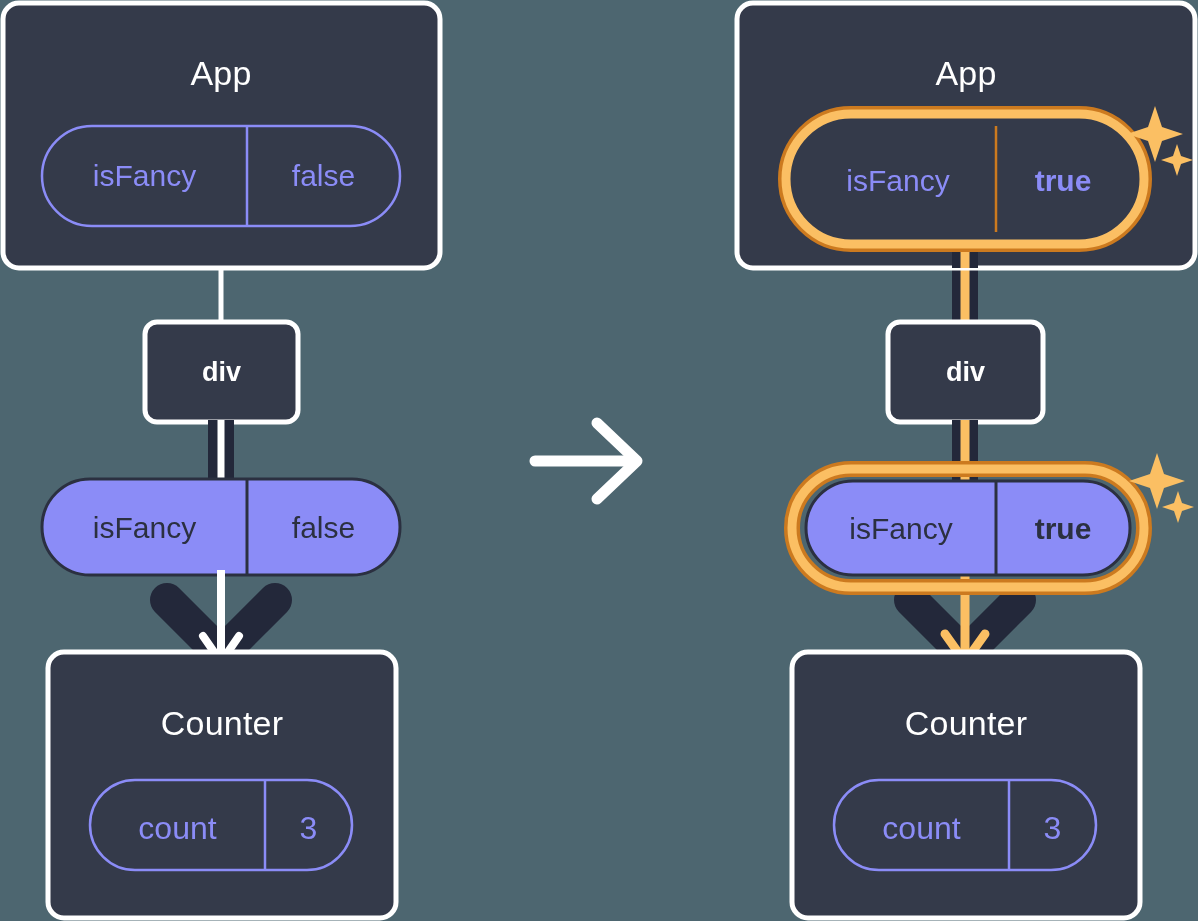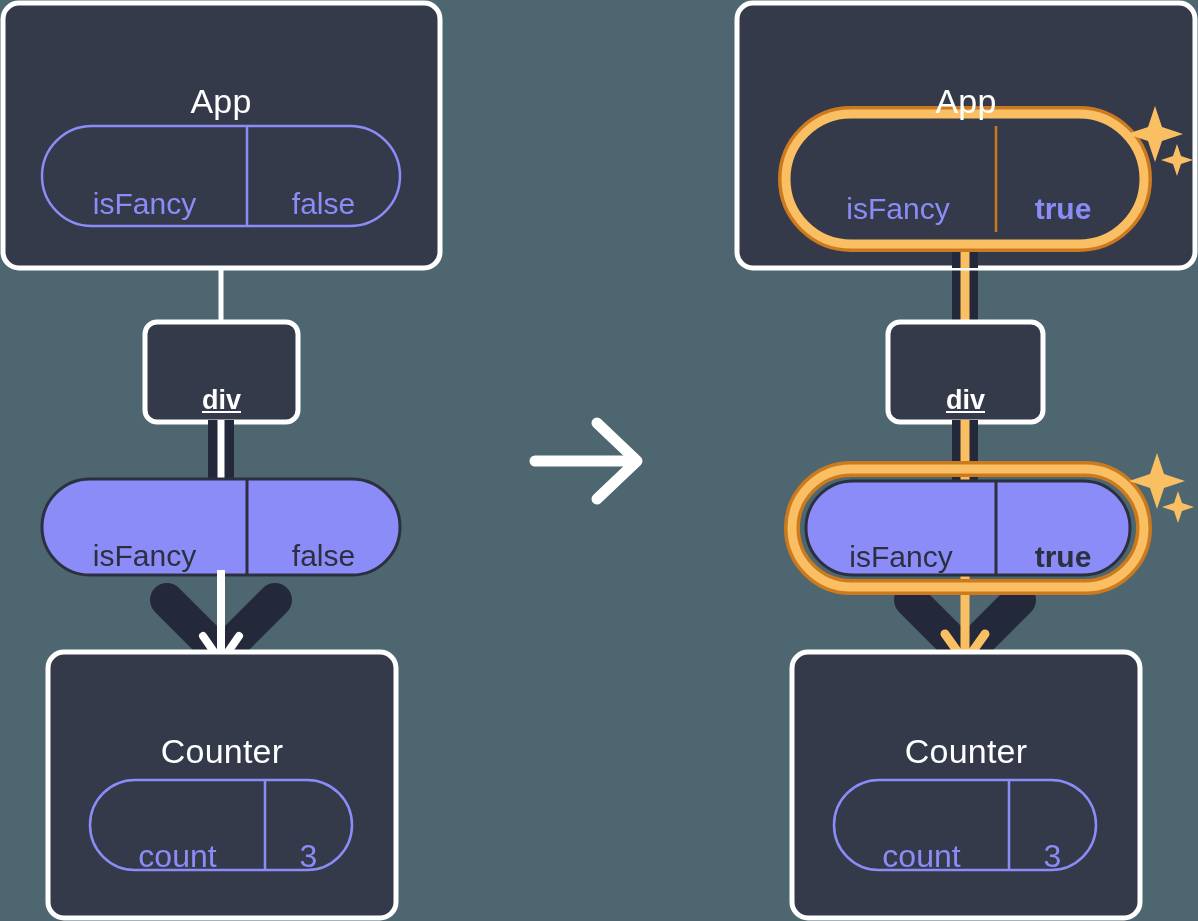--- a/index.html
+++ b/index.html
@@ -23,33 +23,31 @@
   #stage > svg {
     position: absolute;
     left: 0; top: 0;
   }
 
   
   .lbl {
     position: absolute;
     white-space: nowrap;
     pointer-events: none;
-    margin-top: 28px;
   }
   .box-title {
     color: #ffffff;
     font-size: 34px;
     font-weight: 400;
     letter-spacing: 0.2px;
   }
   .div-title {
     color: #ffffff;
     font-size: 27px;
     font-weight: 700;
-    text-decoration: underline;
   }
   .pill-text-outline {
     color: #8b8cf7;
     font-size: 30px;
     font-weight: 400;
   }
   .pill-text-outline.bold { font-weight: 700; }
   .pill-text-filled {
     color: #2b3040;
     font-size: 30px;

